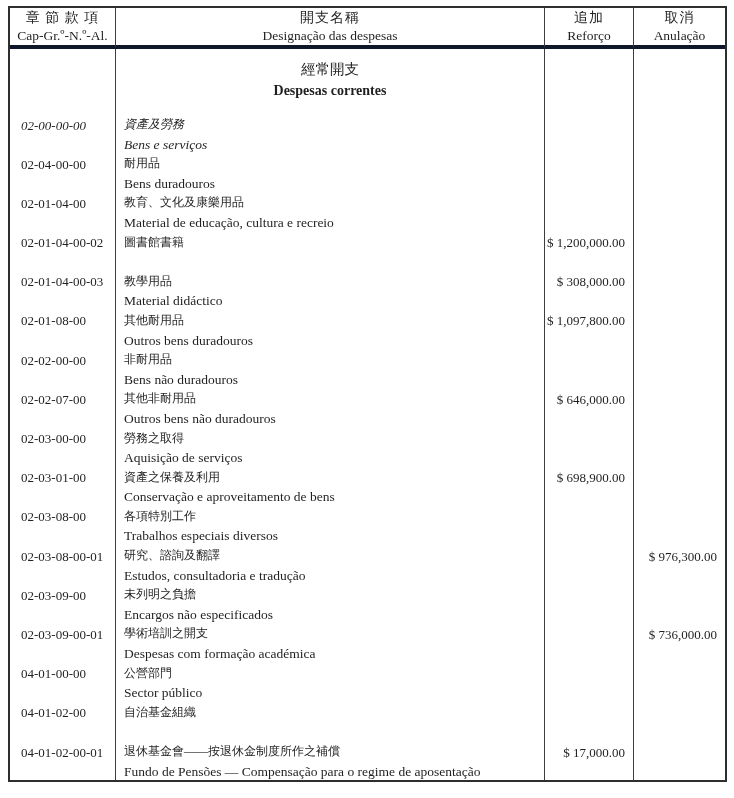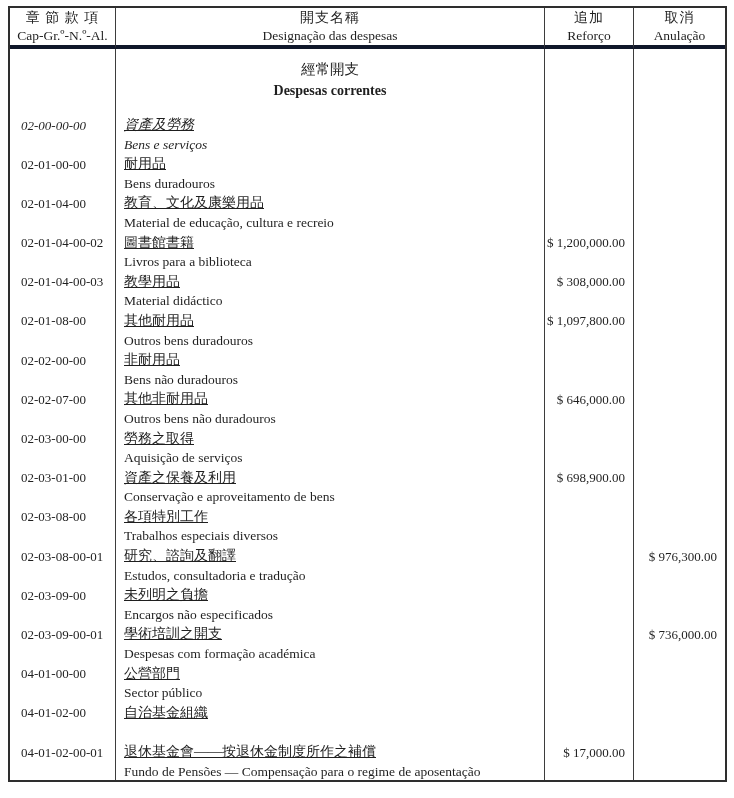--- a/index.html
+++ b/index.html
@@ -47,21 +47,21 @@
   .section-cell { padding-top: 10px; text-align: center; }
   .section-cell .zh { font-size: 14.5px; line-height: 21px; text-align: center; }
   .section-cell .pt { font-size: 14px; line-height: 21px; font-weight: bold; }
   .code {
     padding: 1.5px 0 0 11px;
     font-size: 13px;
     line-height: 19.4px;
     white-space: nowrap;
   }
   .name { padding: 1px 0 0 8px; }
-  .name .zh { font-size: 14px; line-height: 19.6px; white-space: nowrap; text-decoration: underline; }
+  .name .zh { font-size: 12px; line-height: 19.6px; white-space: nowrap; }
   .name .pt { font-size: 13.5px; line-height: 19.4px; white-space: nowrap; }
   .amt {
     text-align: right;
     padding: 1.5px 8px 0 0;
     font-size: 13px;
     line-height: 19.4px;
     white-space: nowrap;
   }
   .italic { font-style: italic; }
 </style>
@@ -97,40 +97,39 @@
     <div class="cell c4 section-cell"></div>
 
   <div class="cell c1 code italic">02-00-00-00</div>
   <div class="cell c2 name italic">
     <div class="zh">資產及勞務</div>
     <div class="pt">Bens e serviços</div>
   </div>
   <div class="cell c3 amt italic"></div>
   <div class="cell c4 amt italic"></div>
 
-  <div class="cell c1 code">02-01-00-00</div>
+  <div class="cell c1 code">02-04-00-00</div>
   <div class="cell c2 name">
     <div class="zh">耐用品</div>
     <div class="pt">Bens duradouros</div>
   </div>
   <div class="cell c3 amt"></div>
   <div class="cell c4 amt"></div>
 
   <div class="cell c1 code">02-01-04-00</div>
   <div class="cell c2 name">
     <div class="zh">教育、文化及康樂用品</div>
     <div class="pt">Material de educação, cultura e recreio</div>
   </div>
   <div class="cell c3 amt"></div>
   <div class="cell c4 amt"></div>
 
   <div class="cell c1 code">02-01-04-00-02</div>
   <div class="cell c2 name">
     <div class="zh">圖書館書籍</div>
-    <div class="pt">Livros para a biblioteca</div>
   </div>
   <div class="cell c3 amt">$ 1,200,000.00</div>
   <div class="cell c4 amt"></div>
 
   <div class="cell c1 code">02-01-04-00-03</div>
   <div class="cell c2 name">
     <div class="zh">教學用品</div>
     <div class="pt">Material didáctico</div>
   </div>
   <div class="cell c3 amt">$ 308,000.00</div>

